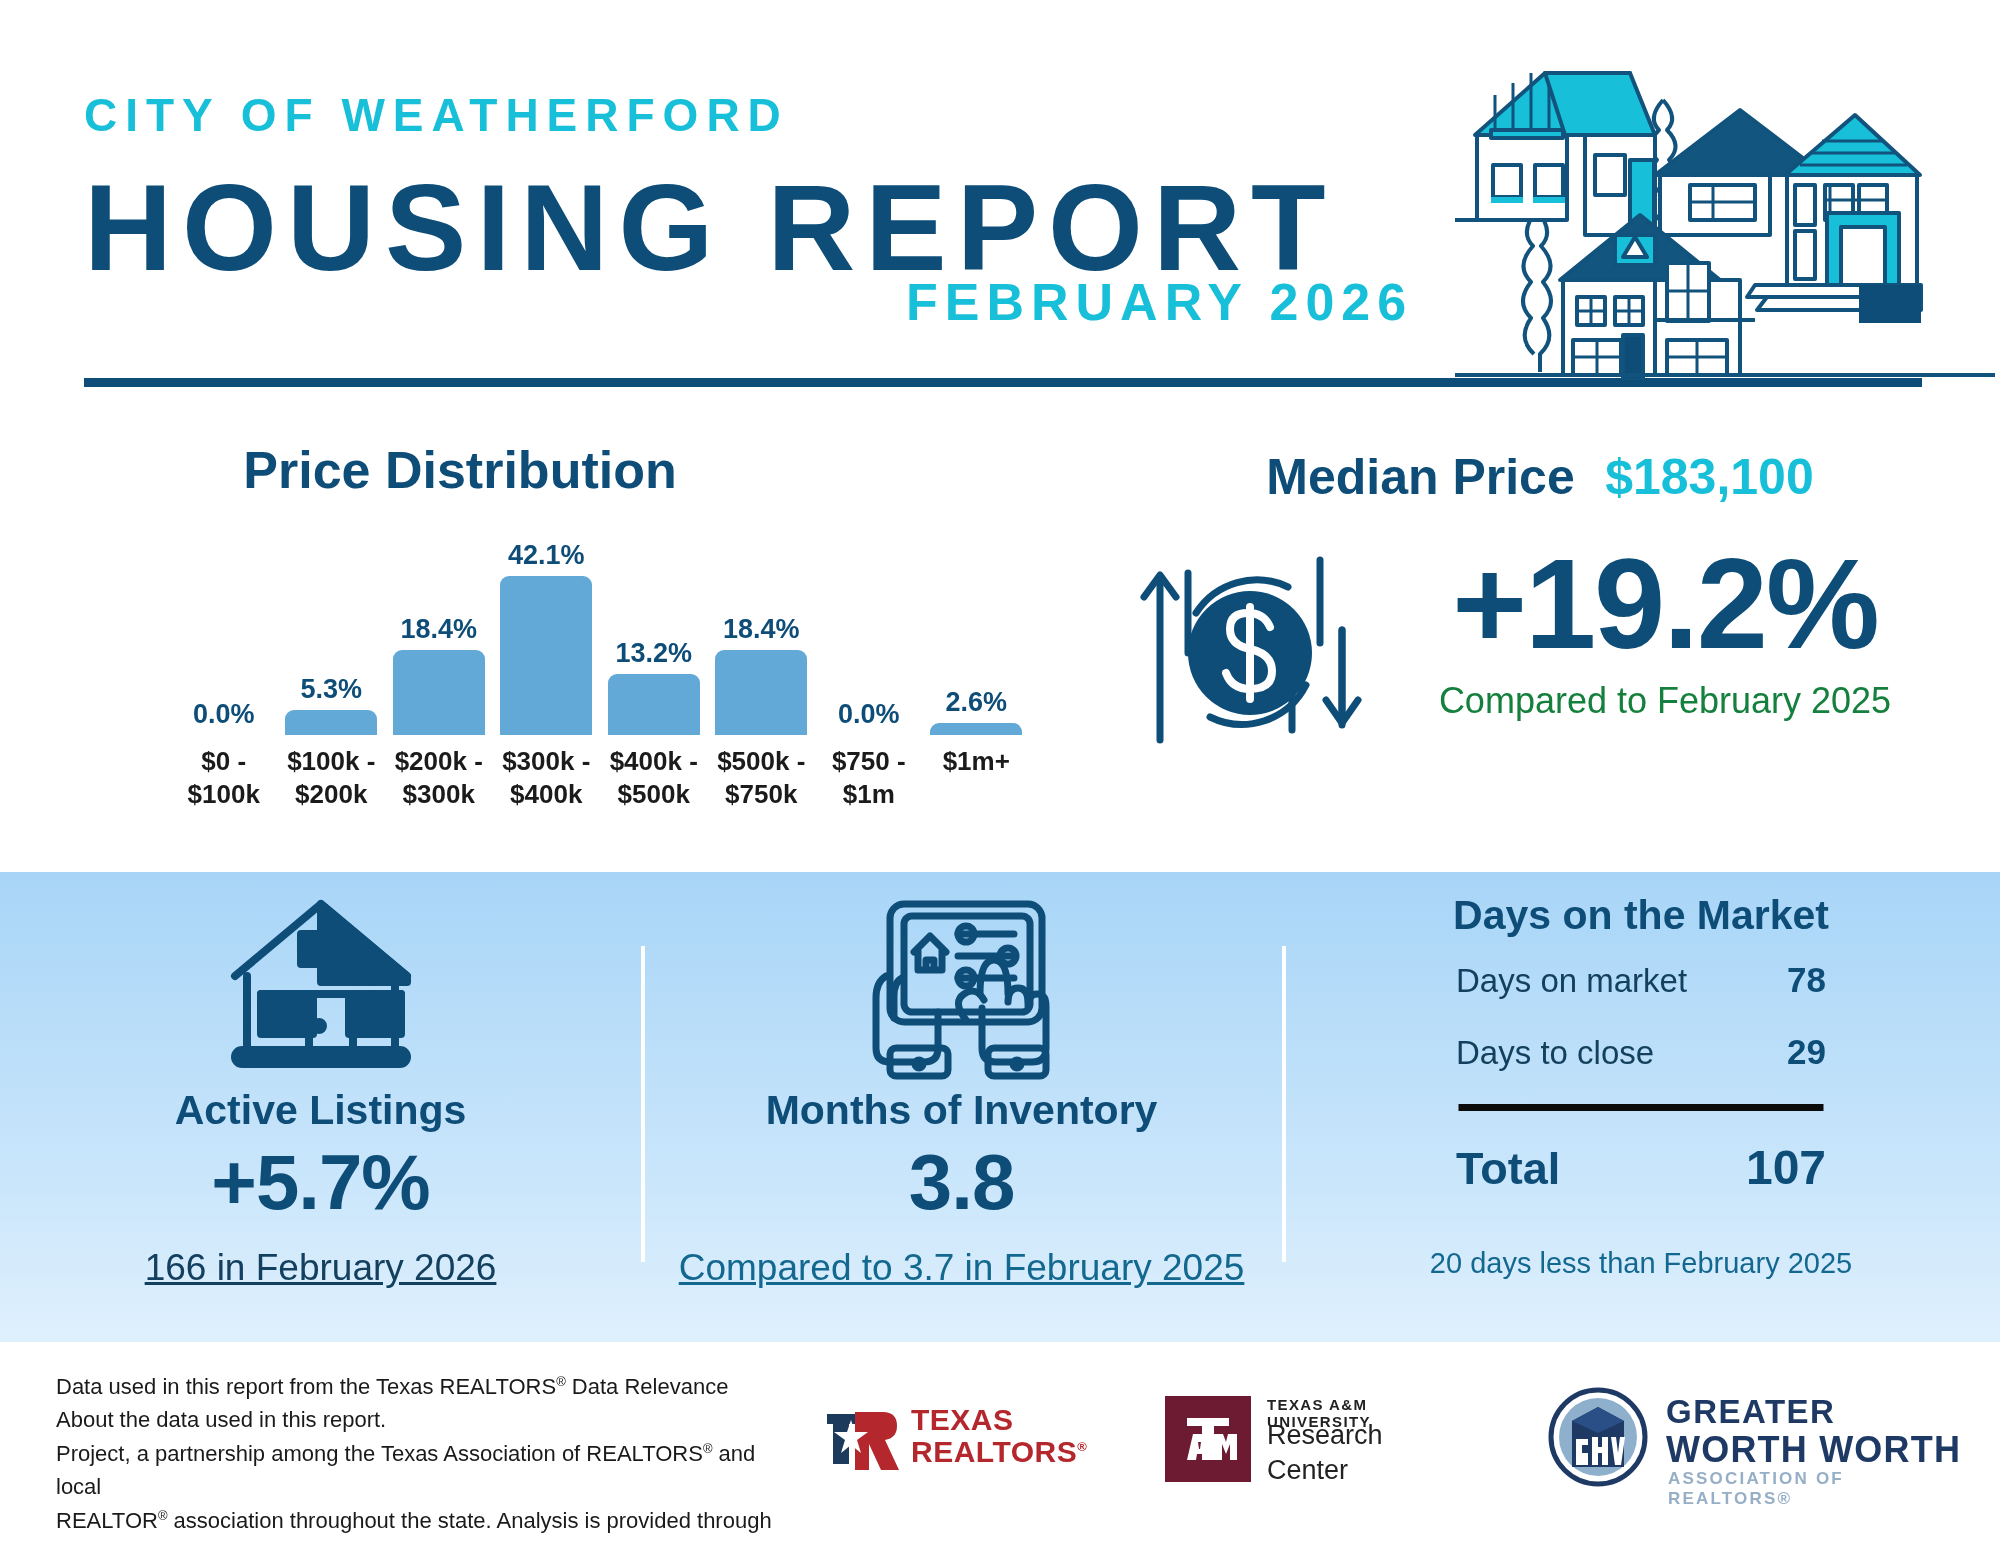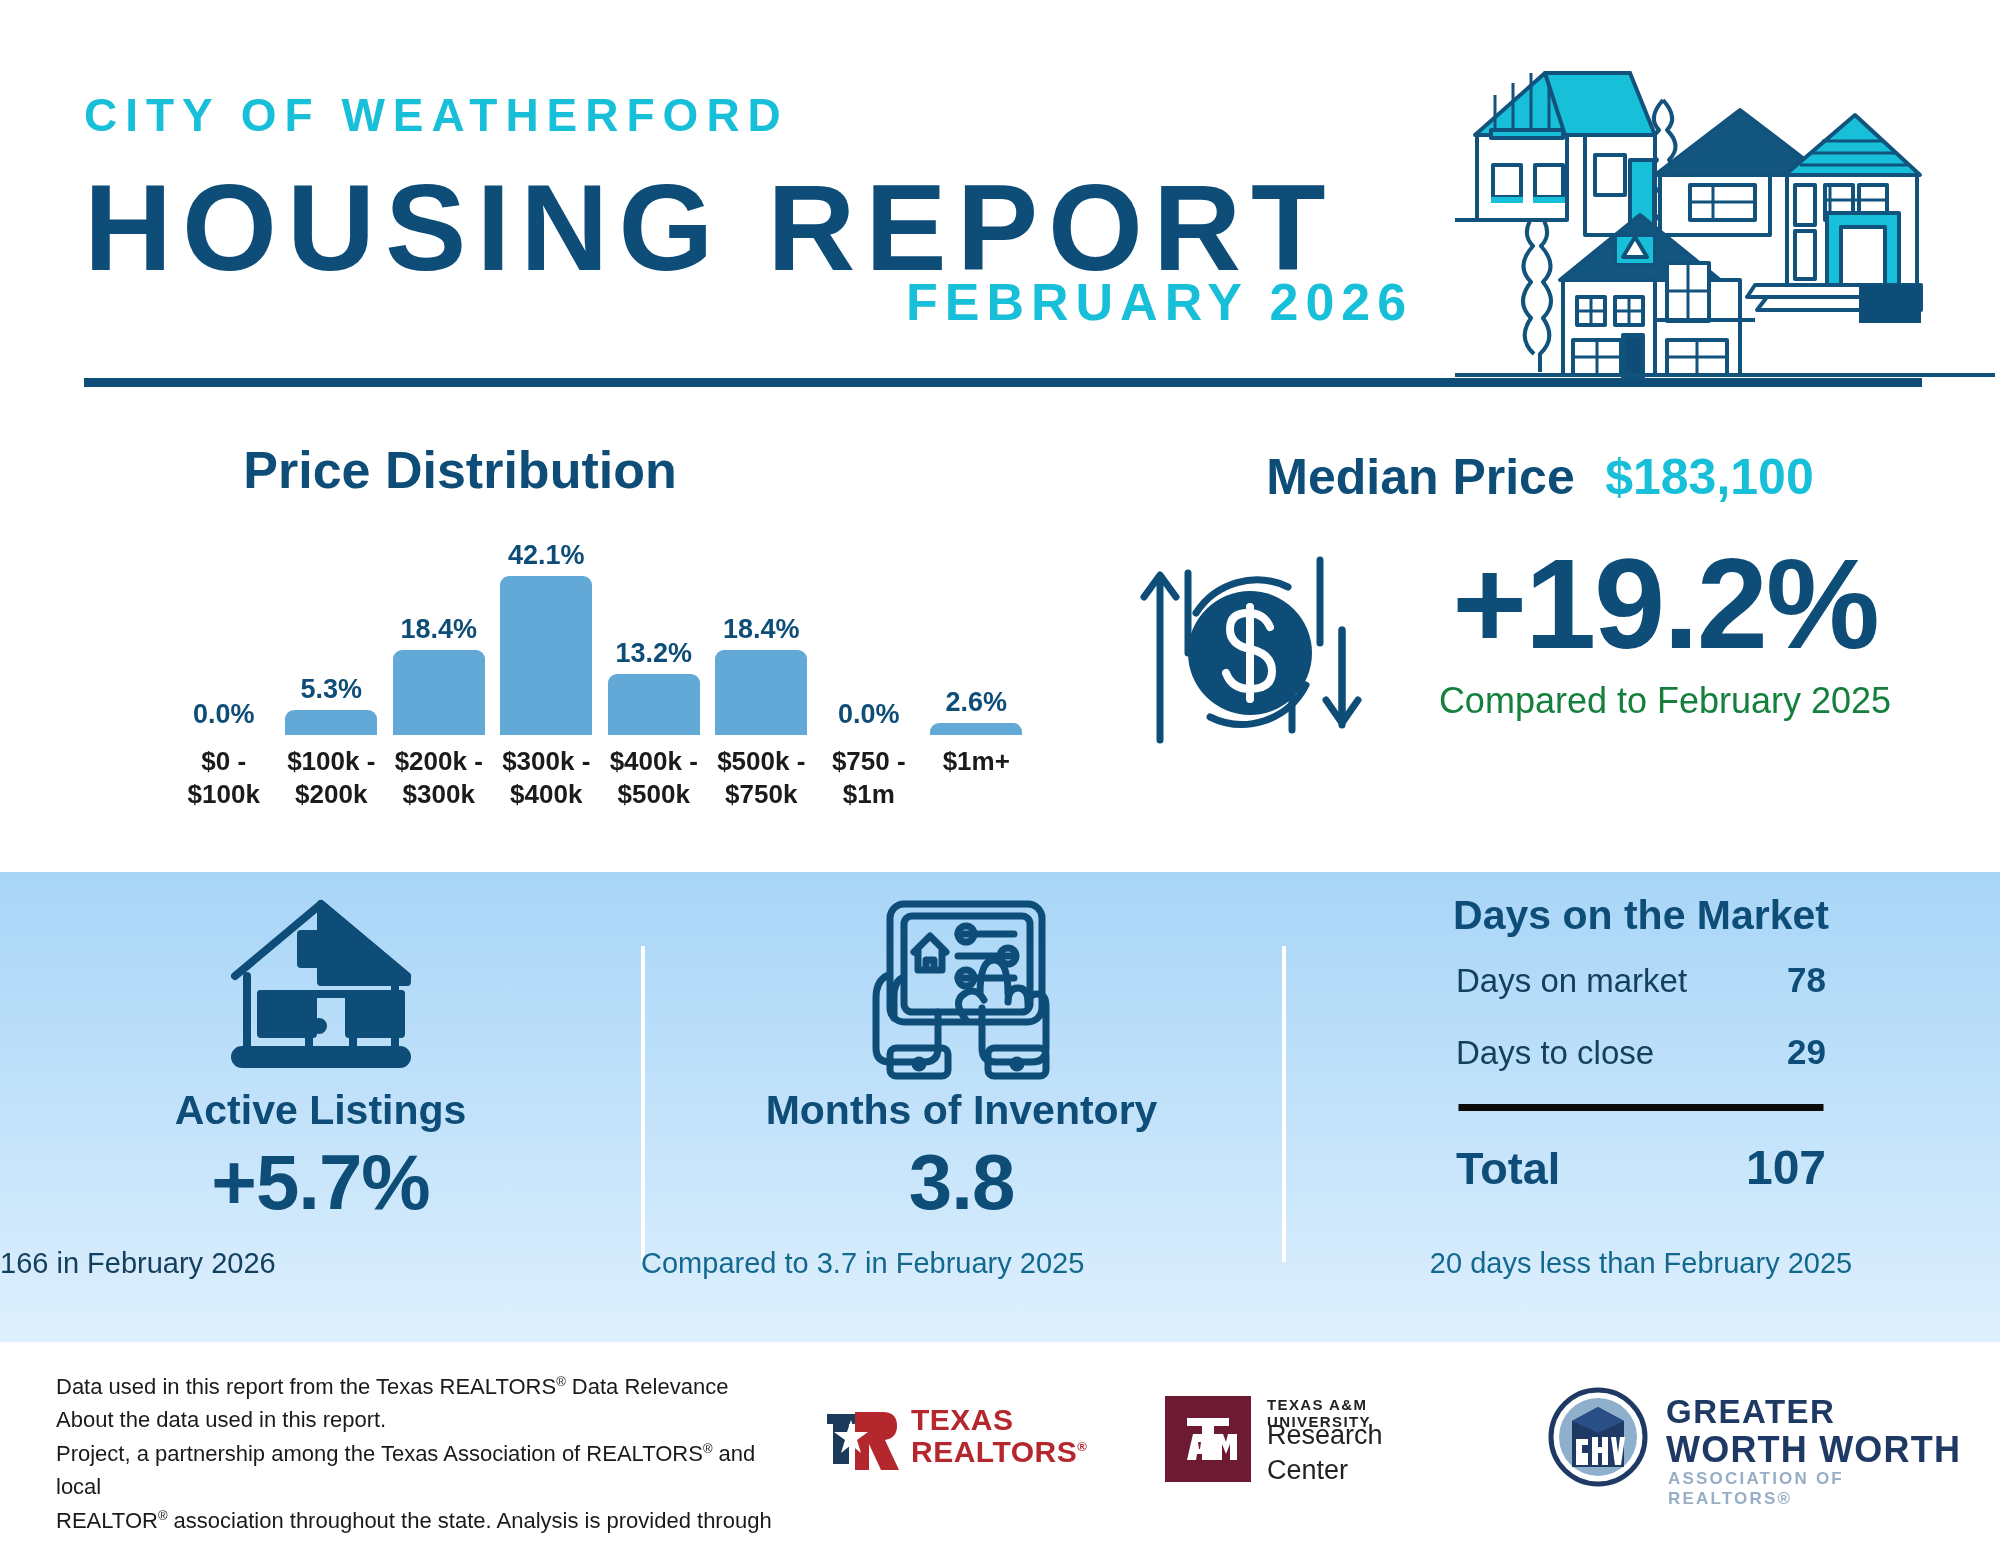--- a/index.html
+++ b/index.html
@@ -95,22 +95,22 @@
   }
   .stat-name {
     position:absolute; left:0; top:215px; width:100%; text-align:center;
     font-size:41px; font-weight:800; color:#0d4d78;
   }
   .stat-value {
     position:absolute; left:0; top:265px; width:100%; text-align:center;
     font-size:78px; font-weight:800; color:#0d4d78; letter-spacing:-1px;
   }
   .stat-sub {
-    position:absolute; left:0; top:375px; width:100%; text-align:left;
-    font-size:29px; color:#14405f; font-weight:400;
+    position:absolute; left:0; top:375px; width:100%; text-align:center;
+    font-size:37px; color:#14405f; font-weight:400;text-decoration:underline;
   }
   .stat-sub.teal { color:#13688f; }
 
   
   .market-title {
     position:absolute; left:0; top:20px; width:100%; text-align:center;
     font-size:41px; font-weight:800; color:#0d4d78;
   }
   .mrow {
     position:absolute; width:370px; left:50%; transform:translateX(-50%);

